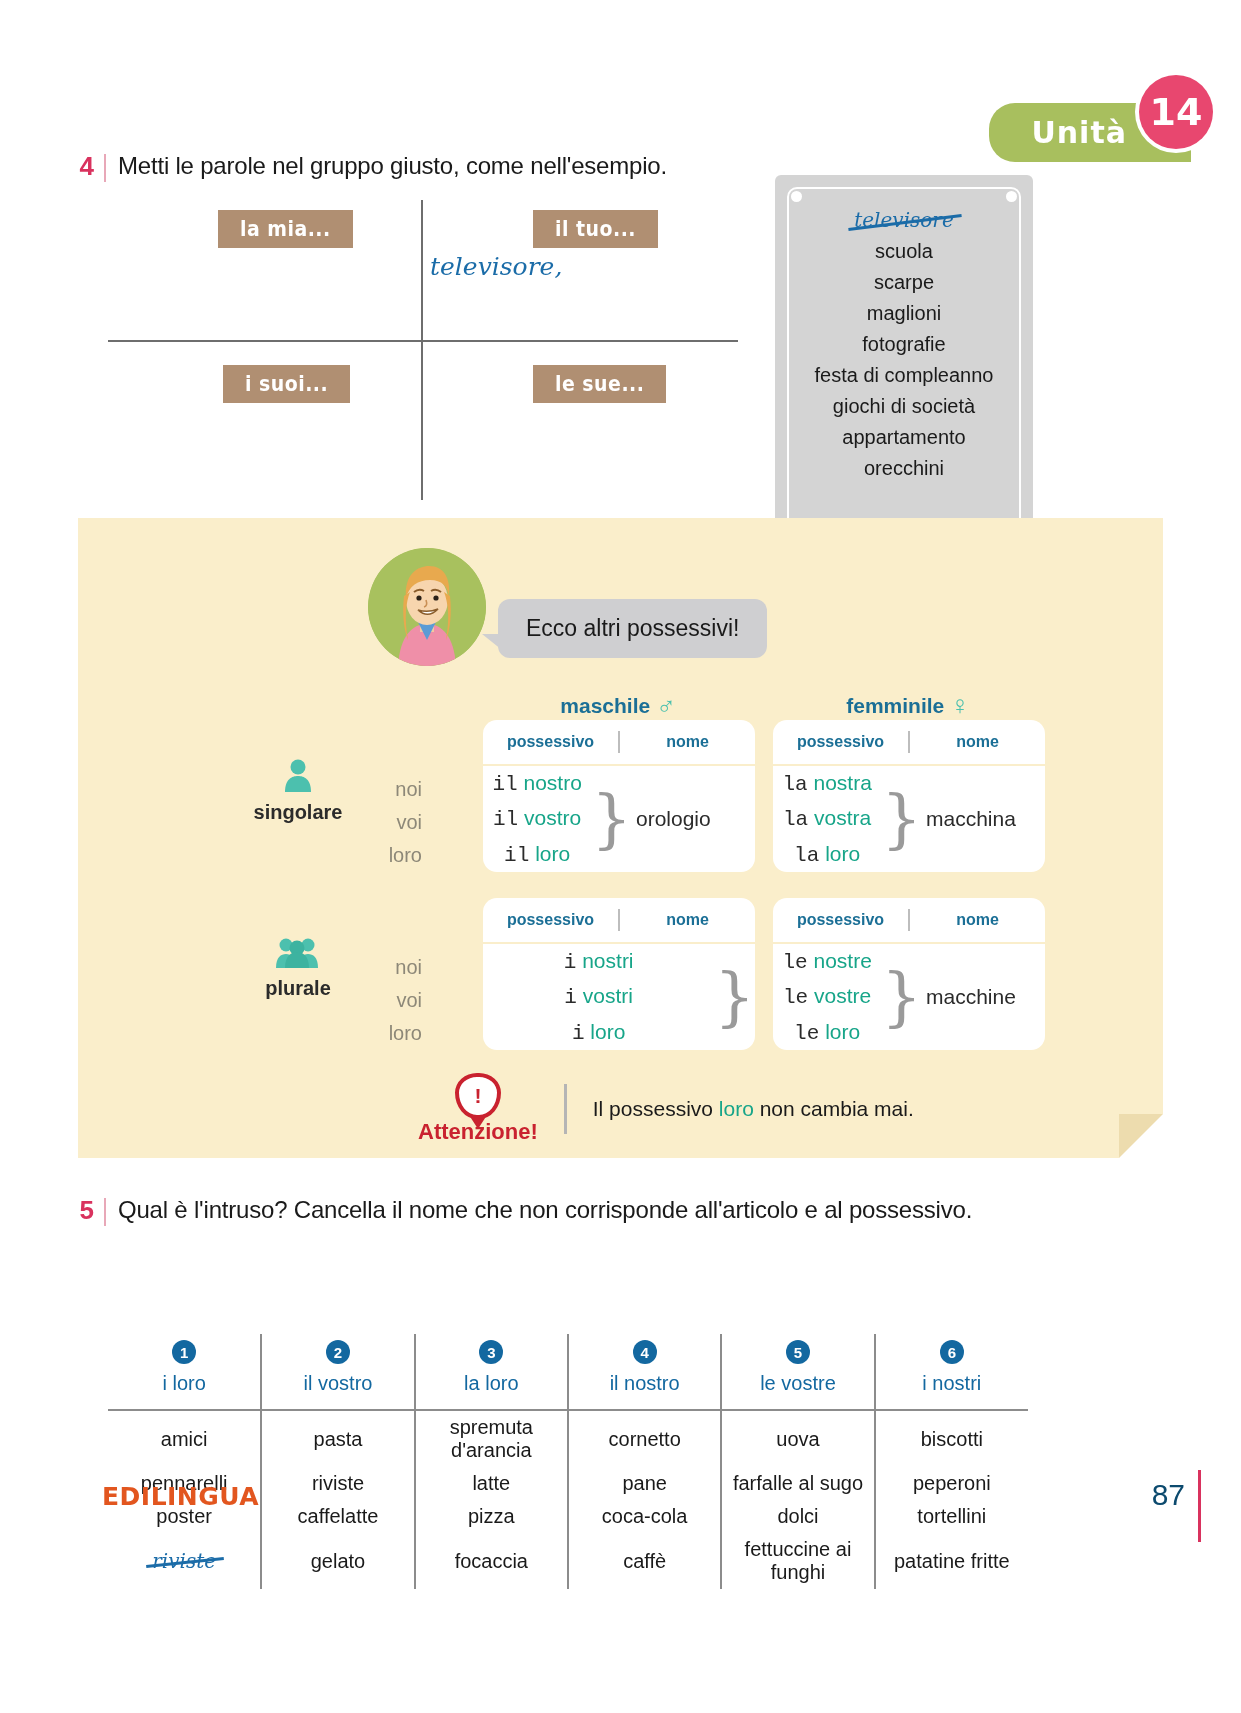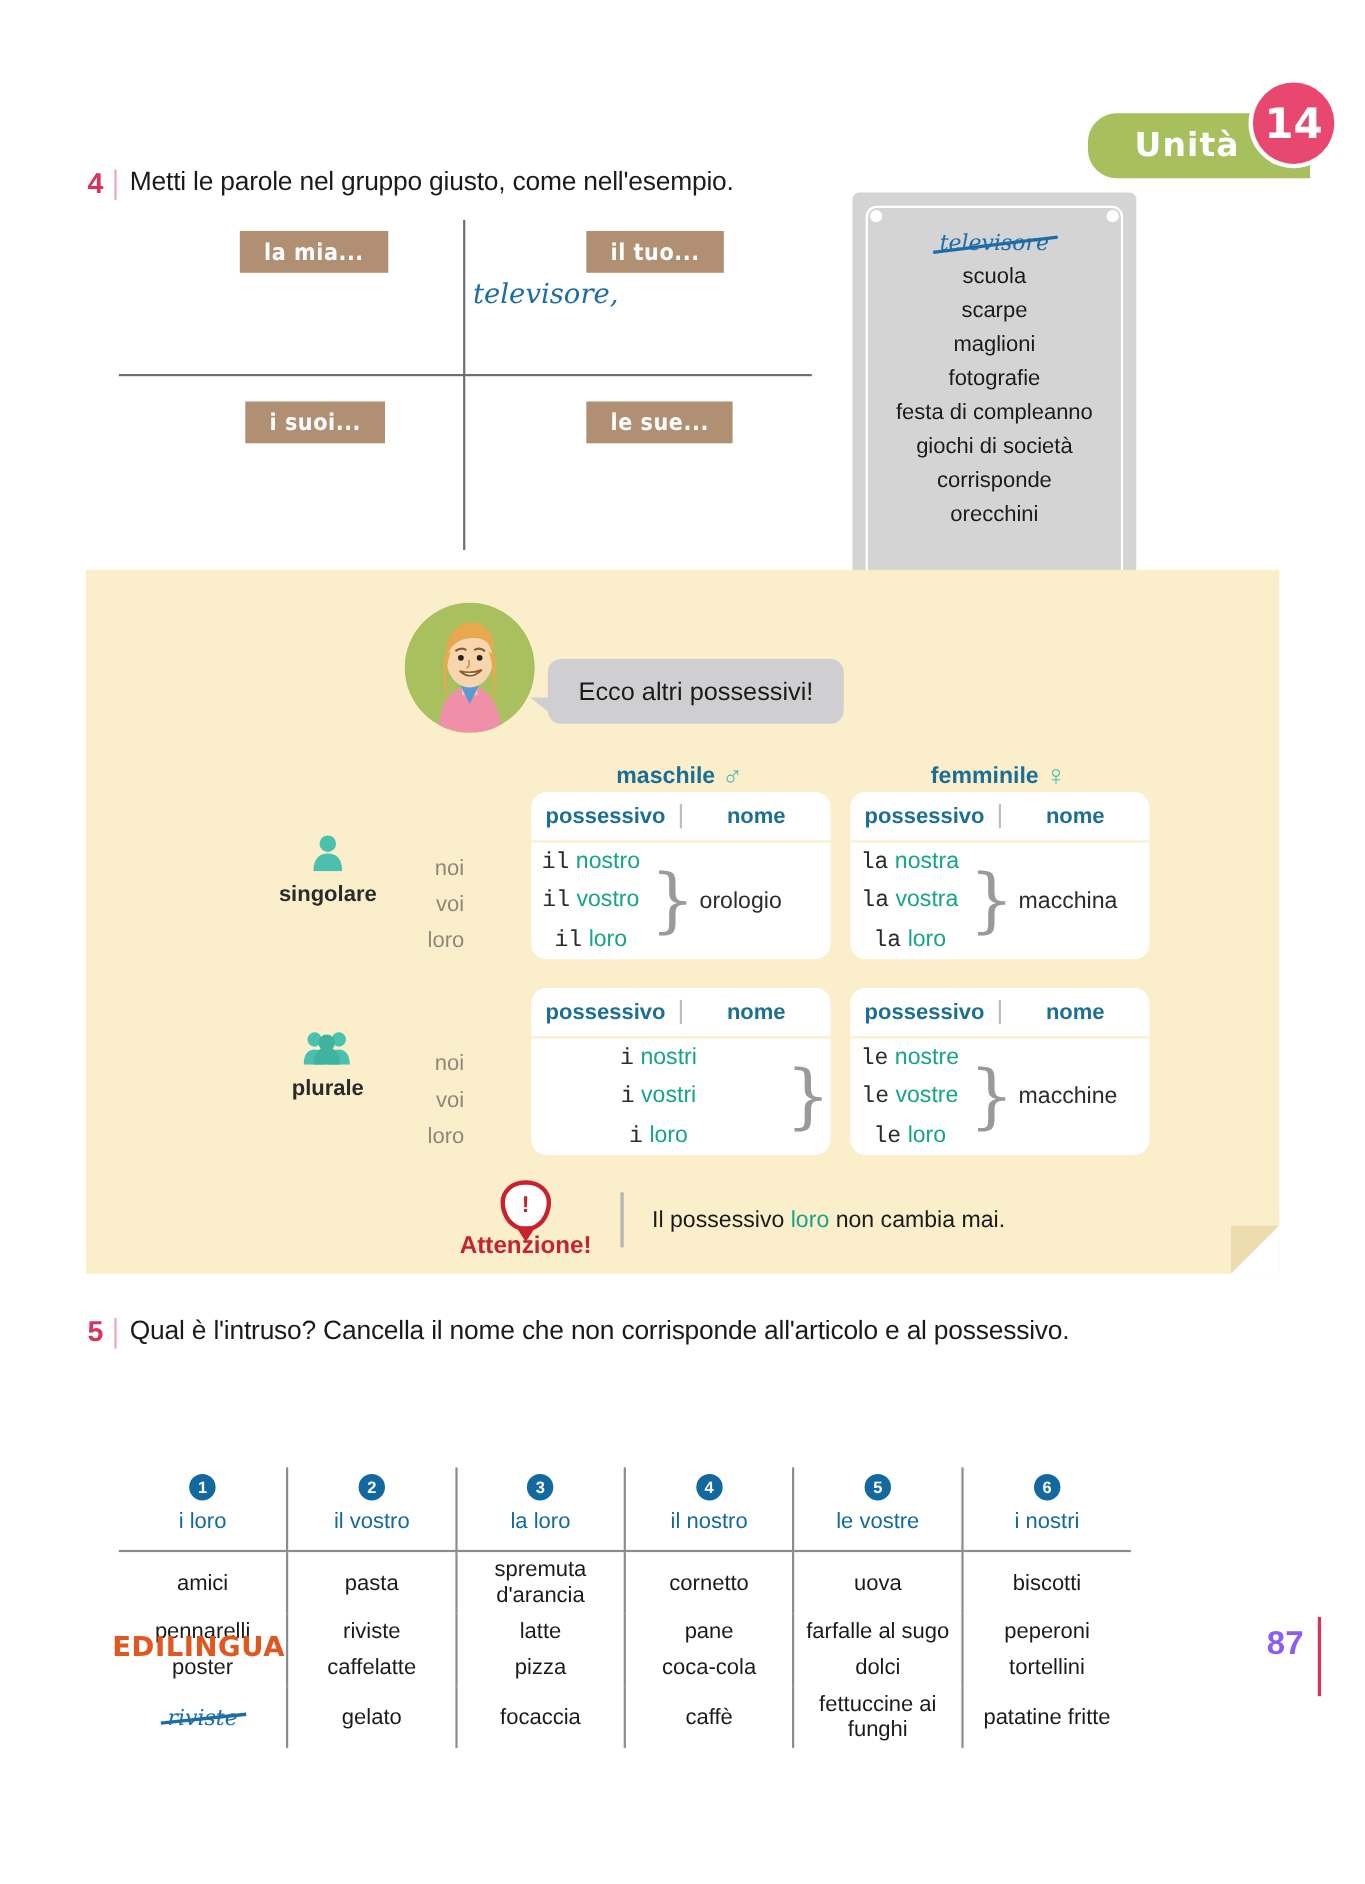--- a/index.html
+++ b/index.html
@@ -129,21 +129,21 @@
 
   .tbl{
     position:absolute;background:#fff;border-radius:14px;
     box-sizing:border-box;padding:0;
   }
   .tbl .hdr{
     display:flex;align-items:center;height:44px;
     border-bottom:2px solid #faeecb;
   }
   .tbl .hdr span{
-    flex:1;text-align:center;font-size:20px;font-weight:bold;color:#1b6f96;
+    flex:1;text-align:center;font-size:16px;font-weight:bold;color:#1b6f96;
   }
   .tbl .hdr .sep{flex:0 0 2px;height:22px;background:#bdbdbd;}
   .tbl .body{display:flex;height:106px;}
   .tbl .poss{
     flex:1;display:flex;flex-direction:column;justify-content:center;
     align-items:center;font-size:21px;line-height:1.6;
   }
   .tbl .poss .art{color:#2b2b2b;font-family:Liberation Mono, monospace;}
   .tbl .poss .pos{color:#17a589;}
   .tbl .brace{
@@ -206,21 +206,21 @@
   }
 
   
   .logo{
     position:absolute;left:102px;top:1482px;
     color:#e2561f;font-size:25px;font-weight:bold;letter-spacing:0.5px;
     font-family:"DejaVu Sans", sans-serif;
   }
   .pageno{
     position:absolute;right:56px;top:1478px;
-    color:#8b5cf6;font-size:30px;font-weight:bold;
+    color:#0c4a6e;font-size:30px;font-weight:normal;
   }
   .pagebar{position:absolute;right:40px;top:1470px;width:3px;height:72px;background:#d9325e;}
 </style>
 </head>
 <body>
 
 <div class="unit-badge-wrap">
   <div class="unit-pill">Unità</div>
   <div class="unit-circle">14</div>
 </div>
@@ -247,21 +247,21 @@
   <div class="wb-dot d3"></div>
   <div class="wb-dot d4"></div>
   <div class="wordbox-inner">
     <div class="struck">televisore</div>
     <div>scuola</div>
     <div>scarpe</div>
     <div>maglioni</div>
     <div>fotografie</div>
     <div>festa di compleanno</div>
     <div>giochi di società</div>
-    <div>corrisponde</div>
+    <div>appartamento</div>
     <div>orecchini</div>
   </div>
 </div>
 
 <div class="gram">
   <div class="gram-fold"></div>
 
   <div class="avatar">
     <svg viewBox="0 0 118 118" width="118" height="118" aria-hidden="true">
       <circle cx="59" cy="59" r="59" fill="#a8c15e"></circle>

